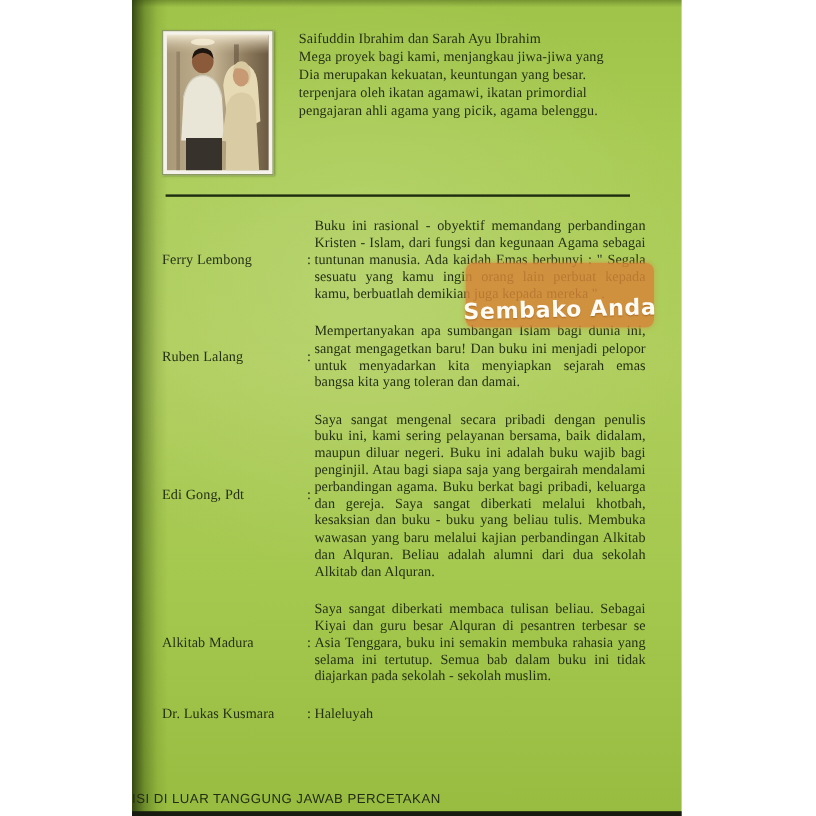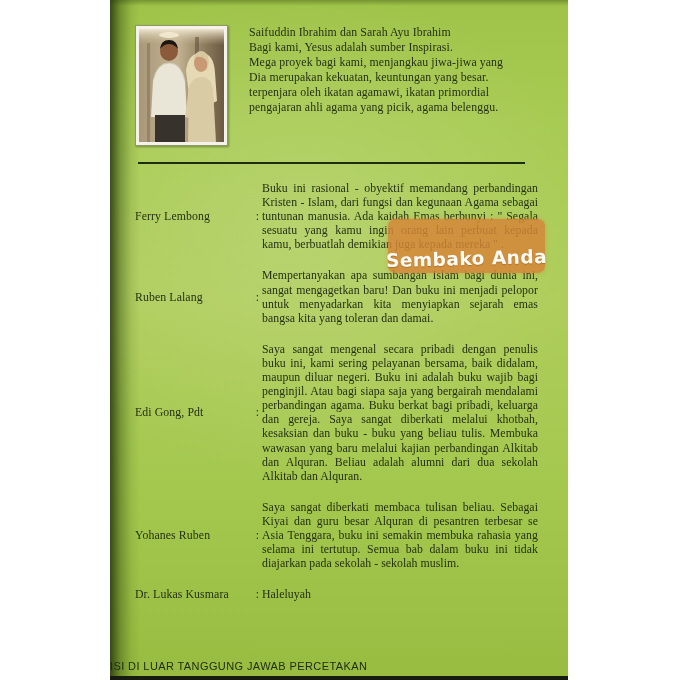--- a/index.html
+++ b/index.html
@@ -167,21 +167,20 @@
 
             <path d="M47 42 q2 -18 15 -18 q13 0 14 20 l2 28 l-8 4 l-2 -12 l-18 2 Z" fill="#e6dab4"></path>
             <ellipse cx="62" cy="34" rx="7" ry="9" fill="#c79a74"></ellipse>
             <path d="M54 32 q2 -10 8 -10 q7 0 8 11 q-1 8 -3 9 q4 -12 -5 -14 q-8 -1 -8 4 Z" fill="#d8c9a0"></path>
             <path d="M50 58 q4 -10 12 -10 q10 0 12 12 l3 53 l-28 0 Z" fill="#d9cba4"></path>
             <path d="M50 58 l-4 30 l8 2" fill="#d9cba4"></path>
           </svg>
         </div>
         <div class="header-text">
           <div>Saifuddin Ibrahim dan Sarah Ayu Ibrahim</div>
-          <div>Bagi kami, Yesus adalah sumber Inspirasi.</div>
           <div>Mega proyek bagi kami, menjangkau jiwa-jiwa yang</div>
           <div>Dia merupakan kekuatan, keuntungan yang besar.</div>
           <div>terpenjara oleh ikatan agamawi, ikatan primordial</div>
           <div>pengajaran ahli agama yang picik, agama belenggu.</div>
         </div>
       </div>
 
       <div class="divider"></div>
 
       <div class="testimonials">
@@ -198,21 +197,21 @@
           <div class="t-quote">Mempertanyakan apa sumbangan Islam bagi dunia ini, sangat mengagetkan baru! Dan buku ini menjadi pelopor untuk menyadarkan kita menyiapkan sejarah emas bangsa kita yang toleran dan damai.</div>
         </div>
 
         <div class="t-row">
           <div class="t-name">Edi Gong, Pdt</div>
           <div class="t-colon">:</div>
           <div class="t-quote">Saya sangat mengenal secara pribadi dengan penulis buku ini, kami sering pelayanan bersama, baik didalam, maupun diluar negeri. Buku ini adalah buku wajib bagi penginjil. Atau bagi siapa saja yang bergairah mendalami perbandingan agama. Buku berkat bagi pribadi, keluarga dan gereja. Saya sangat diberkati melalui khotbah, kesaksian dan buku - buku yang beliau tulis. Membuka wawasan yang baru melalui kajian perbandingan Alkitab dan Alquran. Beliau adalah alumni dari dua sekolah Alkitab dan Alquran.</div>
         </div>
 
         <div class="t-row">
-          <div class="t-name">Yohanes Ruben</div>
+          <div class="t-name">Alkitab Madura</div>
           <div class="t-colon">:</div>
           <div class="t-quote">Saya sangat diberkati membaca tulisan beliau. Sebagai Kiyai dan guru besar Alquran di pesantren terbesar se Asia Tenggara, buku ini semakin membuka rahasia yang selama ini tertutup.  Semua bab dalam buku ini tidak diajarkan pada sekolah - sekolah muslim.</div>
         </div>
 
         <div class="t-row">
           <div class="t-name">Dr. Lukas Kusmara</div>
           <div class="t-colon">:</div>
           <div class="t-quote">
             <div class="t-closing">Haleluyah</div>
           </div>

